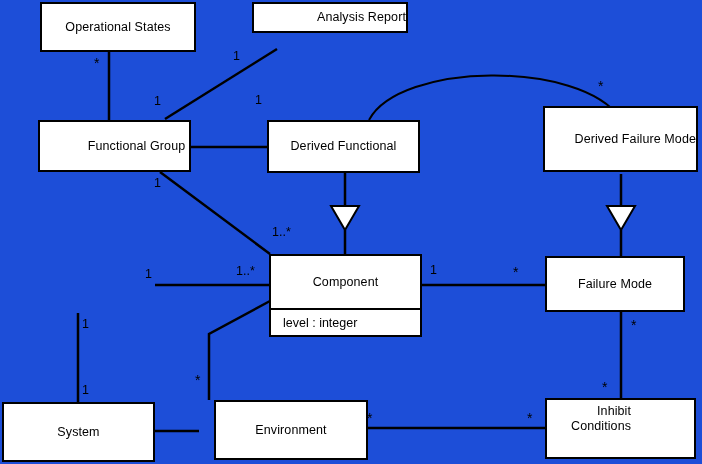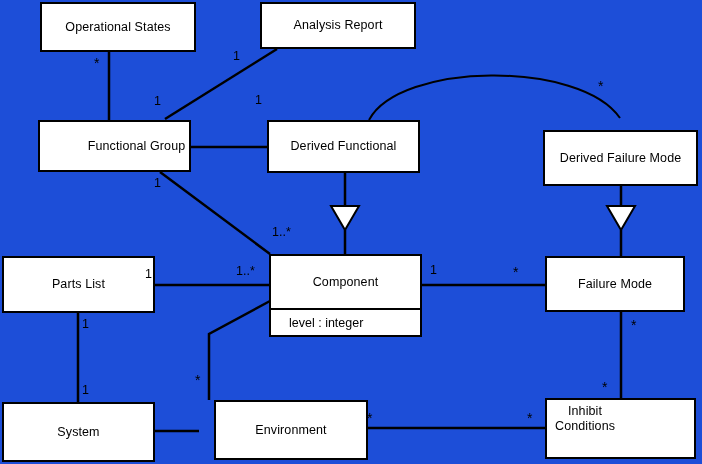--- a/index.html
+++ b/index.html
@@ -38,30 +38,30 @@
     text-align: center;
     font-size: 12.5px;
     color: #000000;
     letter-spacing: 0.1px;
     line-height: 1.18;
     white-space: pre-line;
   }
   .class-name.topleft {
     align-items: flex-start;
     justify-content: flex-start;
-    text-align: center;
-    padding: 4px 0 0 8px;
+    text-align: right;
+    padding: 4px 0 0 24px;
   }
   .class-attrs {
     border-top: 2px solid #000000;
     font-size: 12.5px;
     color: #000000;
     display: flex;
     align-items: center;
-    padding-left: 18px;
+    padding-left: 12px;
     height: 27px;
     flex: 0 0 auto;
     box-sizing: border-box;
   }
   .mult {
     position: absolute;
     font-size: 12.5px;
     color: #000000;
     line-height: 1;
     white-space: nowrap;
@@ -107,39 +107,36 @@
 
     <line x1="155" y1="431" x2="199" y2="431" stroke="#000" stroke-width="2.5"></line>
 
     <line x1="353" y1="428" x2="545" y2="428" stroke="#000" stroke-width="2.5"></line>
   </svg>
 
   <div class="uml-class" style="left:40px; top:2px; width:156px; height:50px;">
     <div class="class-name">Operational States</div>
   </div>
 
-  <div class="uml-class" style="left:260px; top:2px; width:156px; height:47px;">
+  <div class="uml-class" style="left:252px; top:2px; width:156px; height:31px;align-items:flex-end;">
     <div class="class-name">Analysis Report</div>
   </div>
 
   <div class="uml-class" style="left:38px; top:120px; width:153px; height:52px;padding-left:44px;">
     <div class="class-name">Functional Group</div>
   </div>
 
   <div class="uml-class" style="left:267px; top:120px; width:153px; height:53px;">
     <div class="class-name">Derived Functional</div>
   </div>
 
-  <div class="uml-class" style="left:543px; top:130px; width:155px; height:56px;">
+  <div class="uml-class" style="left:543px; top:106px; width:155px; height:66px;align-items:flex-end;">
     <div class="class-name">Derived Failure Mode</div>
   </div>
 
-  <div class="uml-class" style="left:2px; top:256px; width:153px; height:57px;">
-    <div class="class-name">Parts List</div>
-  </div>
 
   <div class="uml-class" style="left:269px; top:254px; width:153px; height:83px;">
     <div class="class-name">Component</div>
     <div class="class-attrs">level : integer</div>
   </div>
 
   <div class="uml-class" style="left:545px; top:256px; width:140px; height:56px;">
     <div class="class-name">Failure Mode</div>
   </div>
 

